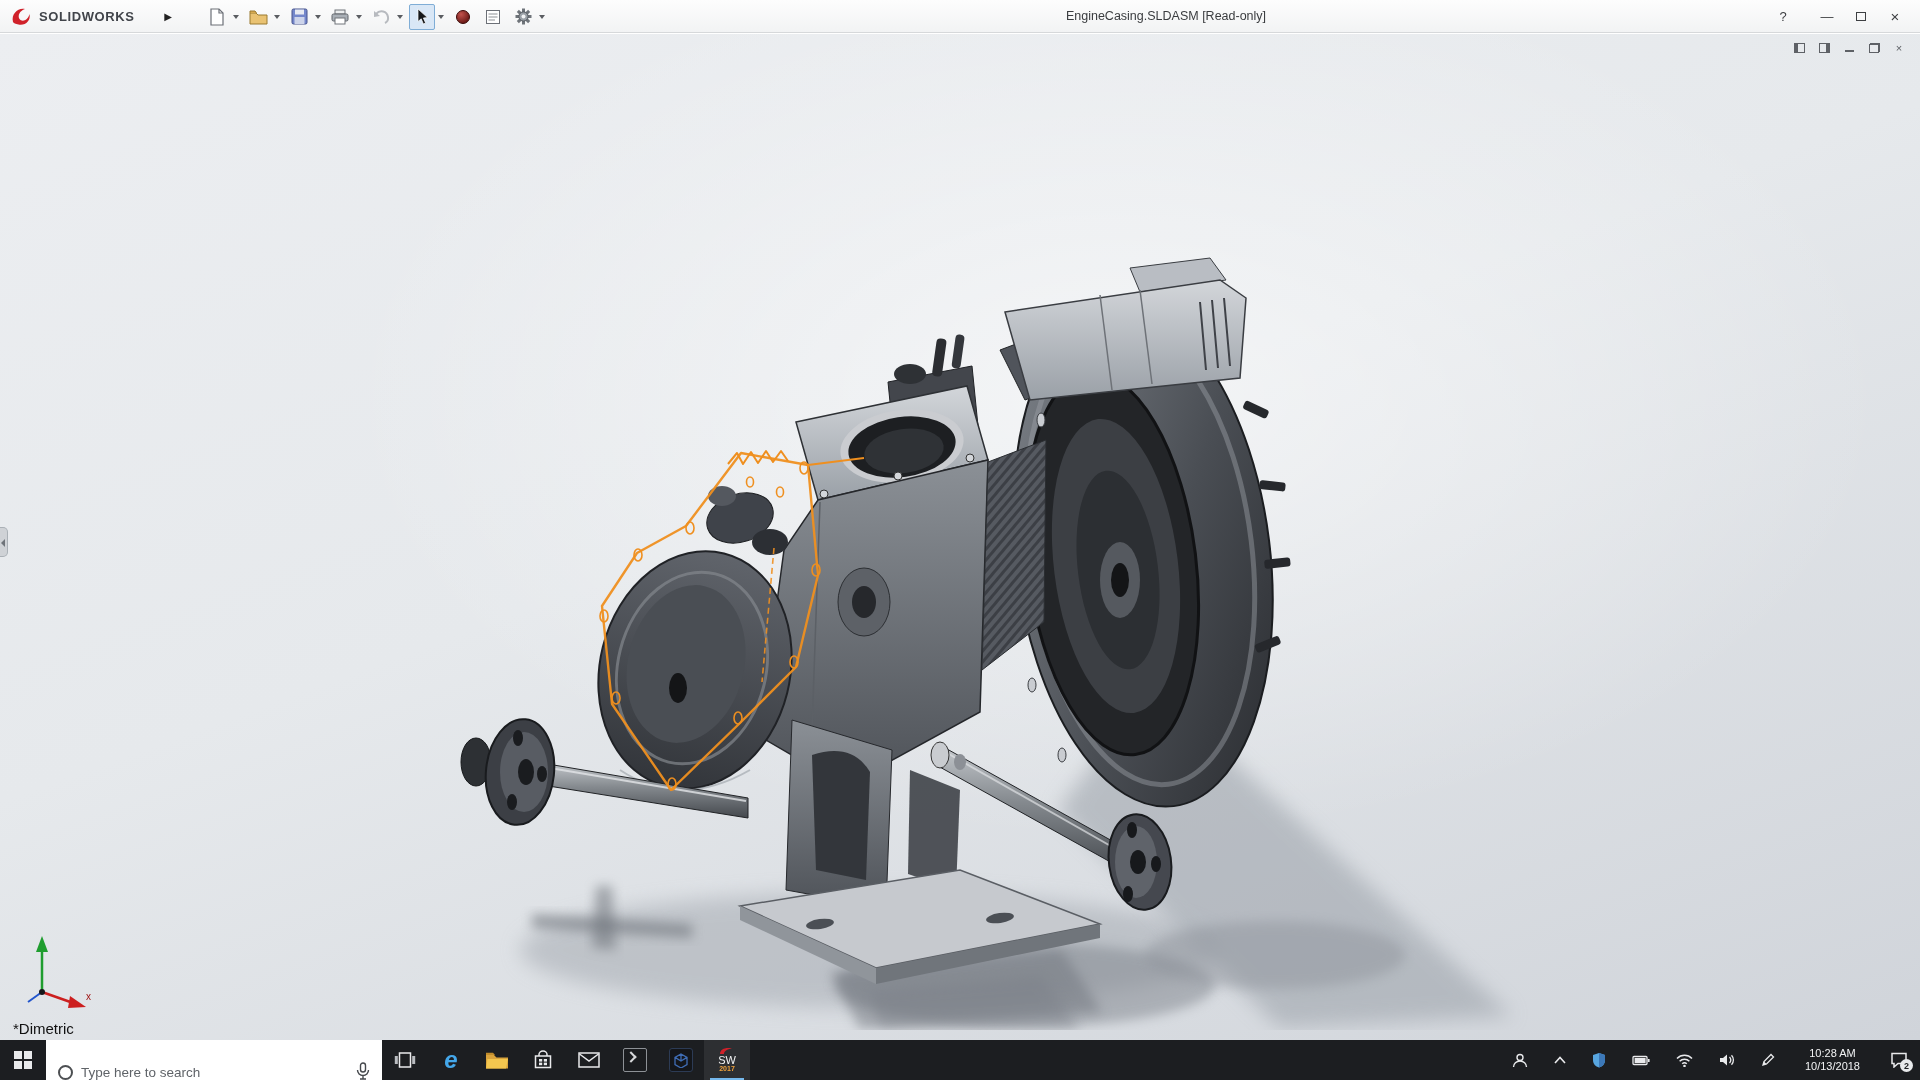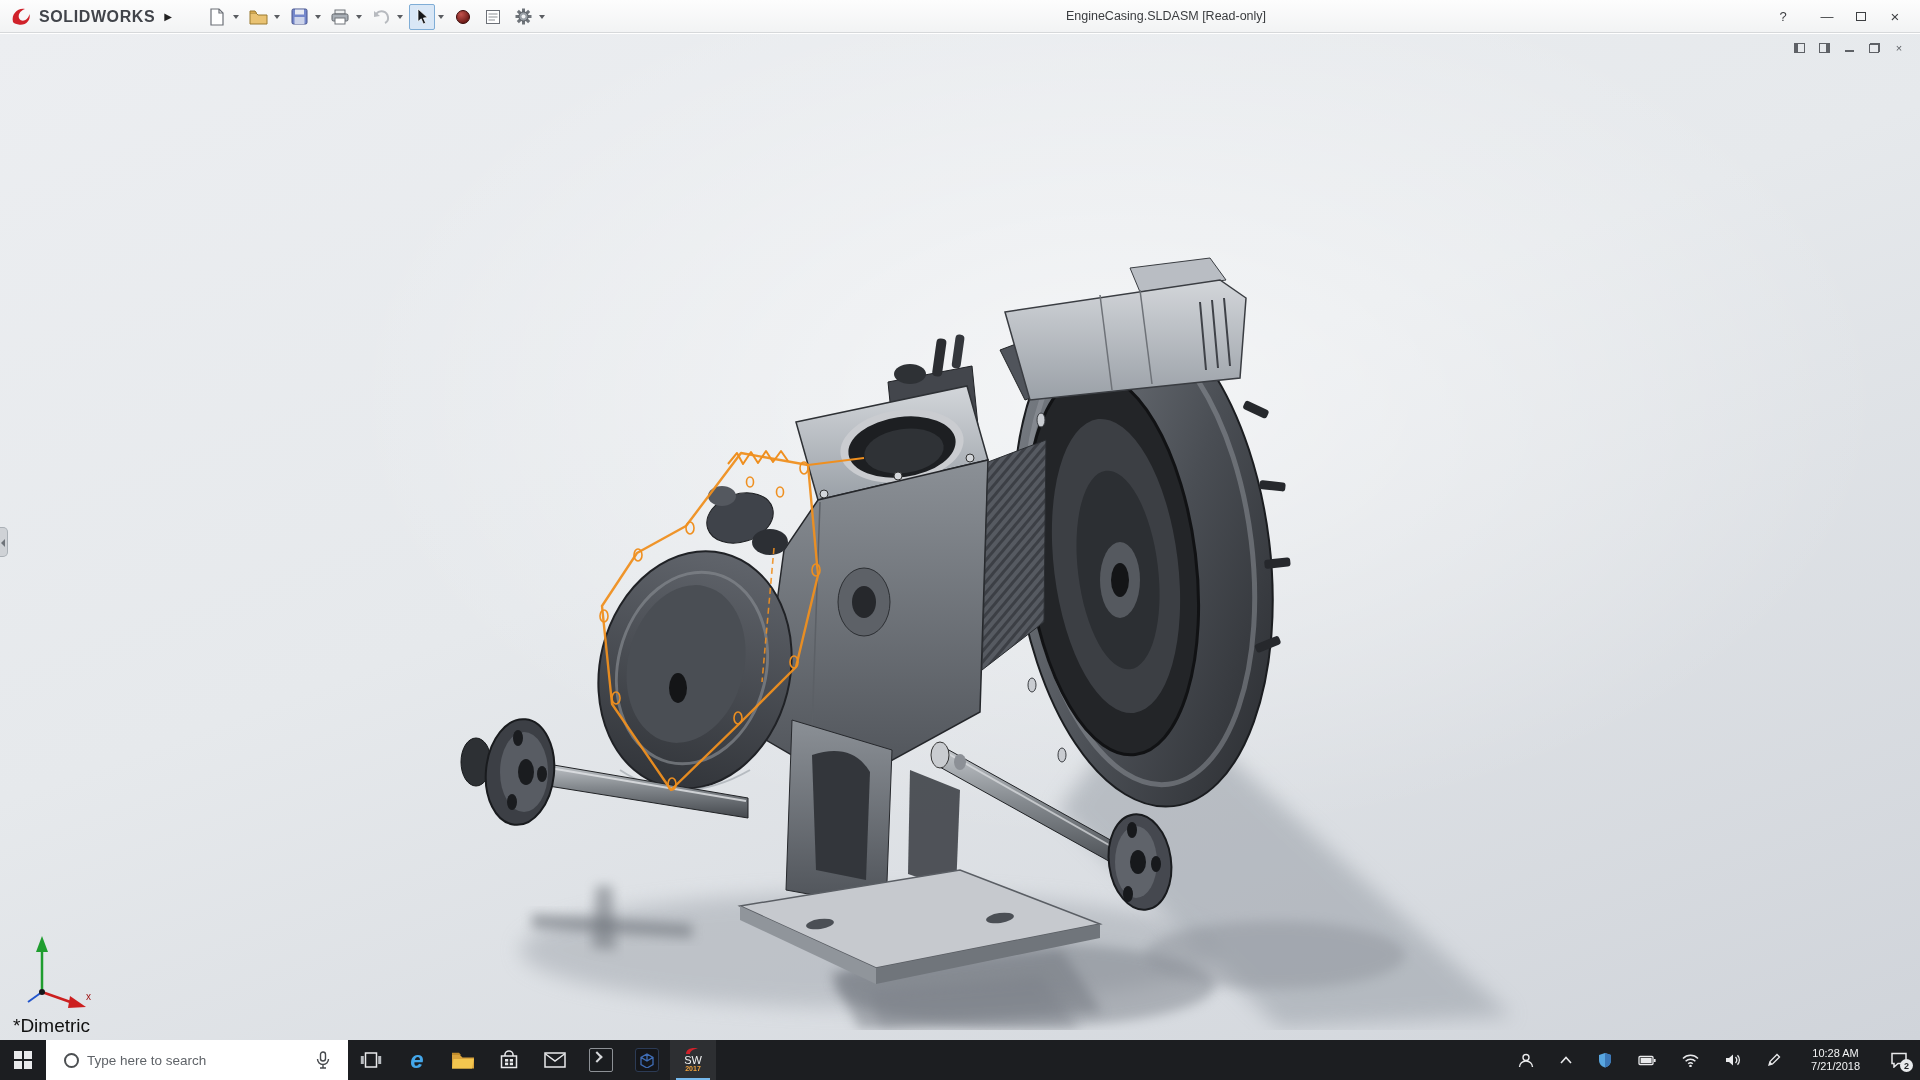--- a/index.html
+++ b/index.html
@@ -4,21 +4,21 @@
 <style>
   * { margin:0; padding:0; box-sizing:border-box; }
   html,body { width:1920px; height:1080px; overflow:hidden; background:#fff;
     font-family:"Liberation Sans", sans-serif; }
   #screen { position:relative; width:1920px; height:1080px; overflow:hidden; }
 
   
   #titlebar { position:absolute; top:0; left:0; width:1920px; height:33px;
     background:linear-gradient(#fdfdfd,#f2f3f4); border-bottom:1px solid #d6d8da; z-index:40; }
   #brand { position:absolute; left:10px; top:0; height:33px; display:flex; align-items:center; gap:5px; }
-  #brand .brand-text { font-size:16px; font-weight:bold; color:#41444a; letter-spacing:.6px; }
+  #brand .brand-text { font-size:13px; font-weight:bold; color:#41444a; letter-spacing:.6px; }
   #menu-expand { position:absolute; left:160px; top:0; height:33px; width:16px; display:flex;
     align-items:center; justify-content:center; font-size:10px; color:#222; cursor:pointer; }
   #qat { position:absolute; left:204px; top:0; height:33px; display:flex; align-items:center; }
   .tb-btn { width:26px; height:26px; display:flex; align-items:center; justify-content:center;
     border:1px solid transparent; border-radius:2px; }
   .tb-btn.active { background:#d9e7f6; border:1px solid #7fadd6; }
   .tb-caret { width:11px; height:26px; display:flex; align-items:center; justify-content:center; }
   .tb-caret i { width:0; height:0; border-left:3.5px solid transparent; border-right:3.5px solid transparent;
     border-top:4px solid #5a5d61; }
   .tb-gap { width:4px; }
@@ -46,30 +46,30 @@
   .restore-ico::before { content:""; position:absolute; right:0; top:0; width:8px; height:7px; border:1.2px solid #5e6166; }
   .restore-ico::after  { content:""; position:absolute; left:0; bottom:0; width:8px; height:7px; border:1.2px solid #5e6166; background:#e9ebee; }
   #panel-handle { position:absolute; left:0; top:493px; width:8px; height:30px; background:#cfd2d6;
     border:1px solid #aab0b6; border-left:none; border-radius:0 5px 5px 0; cursor:pointer; }
   #panel-handle::after { content:""; position:absolute; left:1px; top:11px; width:0; height:0;
     border-top:4px solid transparent; border-bottom:4px solid transparent; border-right:4px solid #6f747a; }
 
   #graphics-area { position:absolute; left:0; top:0; width:100%; height:100%; }
   #model-svg { position:absolute; left:440px; top:216px; width:1140px; height:780px; }
 
-  #view-label { position:absolute; left:13px; bottom:3px; font-size:19px; color:#101010; }
+  #view-label { position:absolute; left:13px; bottom:3px; font-size:15px; color:#101010; }
   #triad { position:absolute; left:16px; bottom:22px; width:84px; height:88px; cursor:pointer; }
 
   
   #taskbar { position:absolute; bottom:0; left:0; width:1920px; height:40px; background:#1c1e21;
     display:flex; align-items:stretch; z-index:50; }
   .tb-slot { width:46px; display:flex; align-items:center; justify-content:center; cursor:pointer; position:relative; }
   #start-btn .winlogo { display:grid; grid-template-columns:8px 8px; grid-template-rows:8px 8px; gap:1.5px; }
   #start-btn .winlogo span { background:#e9eaec; display:block; }
-  #search-box { width:302px; background:#ffffff; display:flex; align-items:center; gap:8px; padding:0 18px; cursor:text; }
+  #search-box { width:336px; background:#ffffff; display:flex; align-items:flex-end; gap:8px; padding:0 12px; cursor:text; }
   #search-box .ring { width:15px; height:15px; border:2px solid #4c4f52; border-radius:50%; flex:0 0 auto; }
   #search-input { flex:1; border:none; outline:none; font-size:13.5px; color:#444; background:transparent;
     font-family:"Liberation Sans", sans-serif; }
   #search-input::placeholder { color:#5f6368; opacity:1; }
   #edge-glyph { font-size:24px; font-weight:bold; font-style:italic; color:#44a7ea; line-height:1; }
   #sw-tile { position:relative; width:30px; height:30px; display:flex; flex-direction:column;
     align-items:center; justify-content:center; }
   #sw-tile .sw-txt { font-size:11px; font-weight:normal; color:#f2f3f4; line-height:10px; }
   #sw-tile .sw-year { font-size:7px; font-weight:bold; color:#f0a23c; line-height:8px; }
   #sw-slot { background:rgba(255,255,255,.08); }
@@ -536,21 +536,21 @@
           </svg>
       </span>
       <span class="tray-ico">
         <svg width="14" height="14" viewBox="0 0 14 14">
             <path d="M2 12 L3 8.5 L10 1.5 L12.5 4 L5.5 11 Z" fill="none" stroke="#e9eaec" stroke-width="1.3"></path>
             <path d="M2 12 L5.5 11 L3 8.5 Z" fill="#e9eaec"></path>
           </svg>
       </span>
       <span id="clock">
         <div>10:28 AM</div>
-        <div>7/21/2018</div>
+        <div>10/13/2018</div>
       </span>
       <span id="action-center" class="tray-ico">
         <svg width="18" height="16" viewBox="0 0 18 16">
           <path d="M2 1.5 h14 v10 h-8 l-4 3.5 v-3.5 h-2 Z" fill="none" stroke="#e9eaec" stroke-width="1.5"></path>
         </svg>
         <span id="action-badge">2</span>
       </span>
     </div>
   </div>
 

